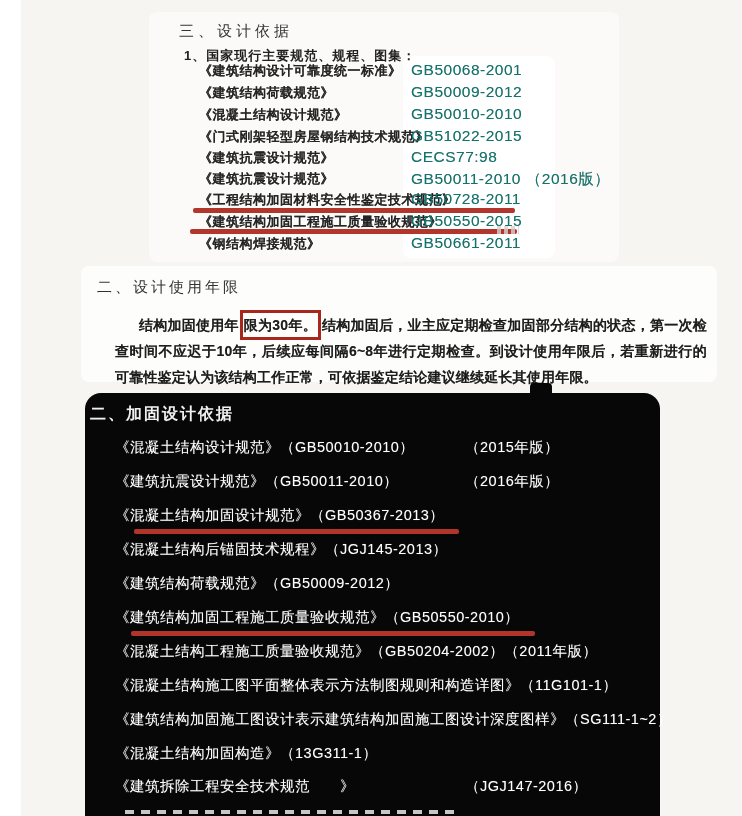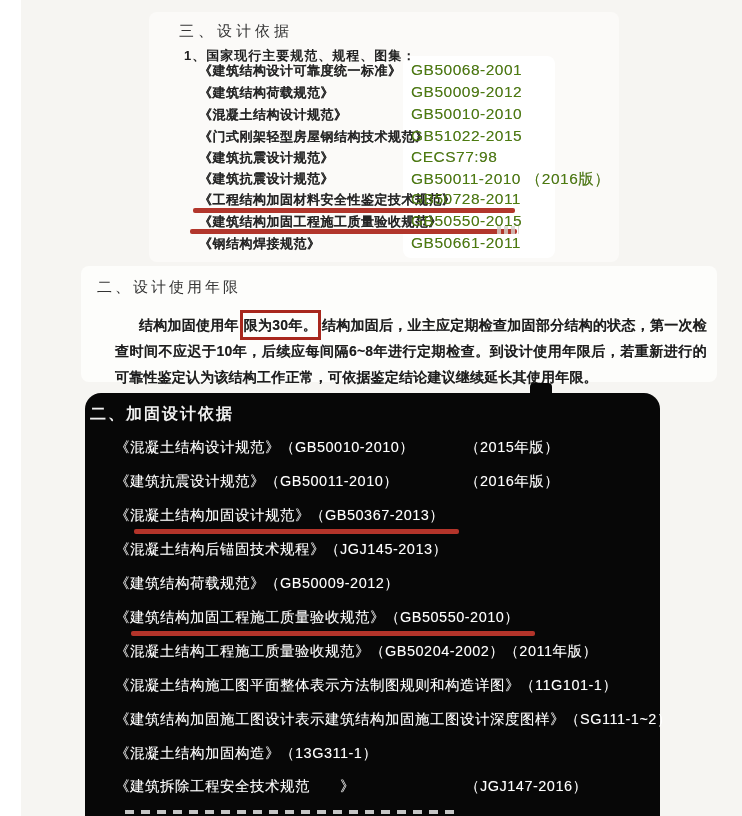--- a/index.html
+++ b/index.html
@@ -25,21 +25,21 @@
     font-size:13px;font-weight:bold;color:#1f1f1f;letter-spacing:1px;
   }
   .std-row{position:absolute;left:0;width:742px;height:18px;}
   .std-name{
     position:absolute;left:178px;top:0;
     font-size:13px;font-weight:bold;color:#242424;letter-spacing:0.5px;
     text-shadow:0 0 0.6px rgba(0,0,0,.45);
   }
   .std-code{
     position:absolute;left:390px;top:-1px;
-    font-size:15.5px;color:#4d7c0f;letter-spacing:0.5px;
+    font-size:15.5px;color:#0f766e;letter-spacing:0.5px;
     text-shadow:0 0 0.5px rgba(0,0,0,.35);
   }
   .redline{position:absolute;height:5px;background:#b2362c;border-radius:2px;}
   .watermark-smudge{
     position:absolute;left:476px;top:226px;width:22px;height:8px;
     background:repeating-linear-gradient(90deg,#d7d2cc 0 4px,transparent 4px 7px);
     opacity:.8;
   }
 
   

